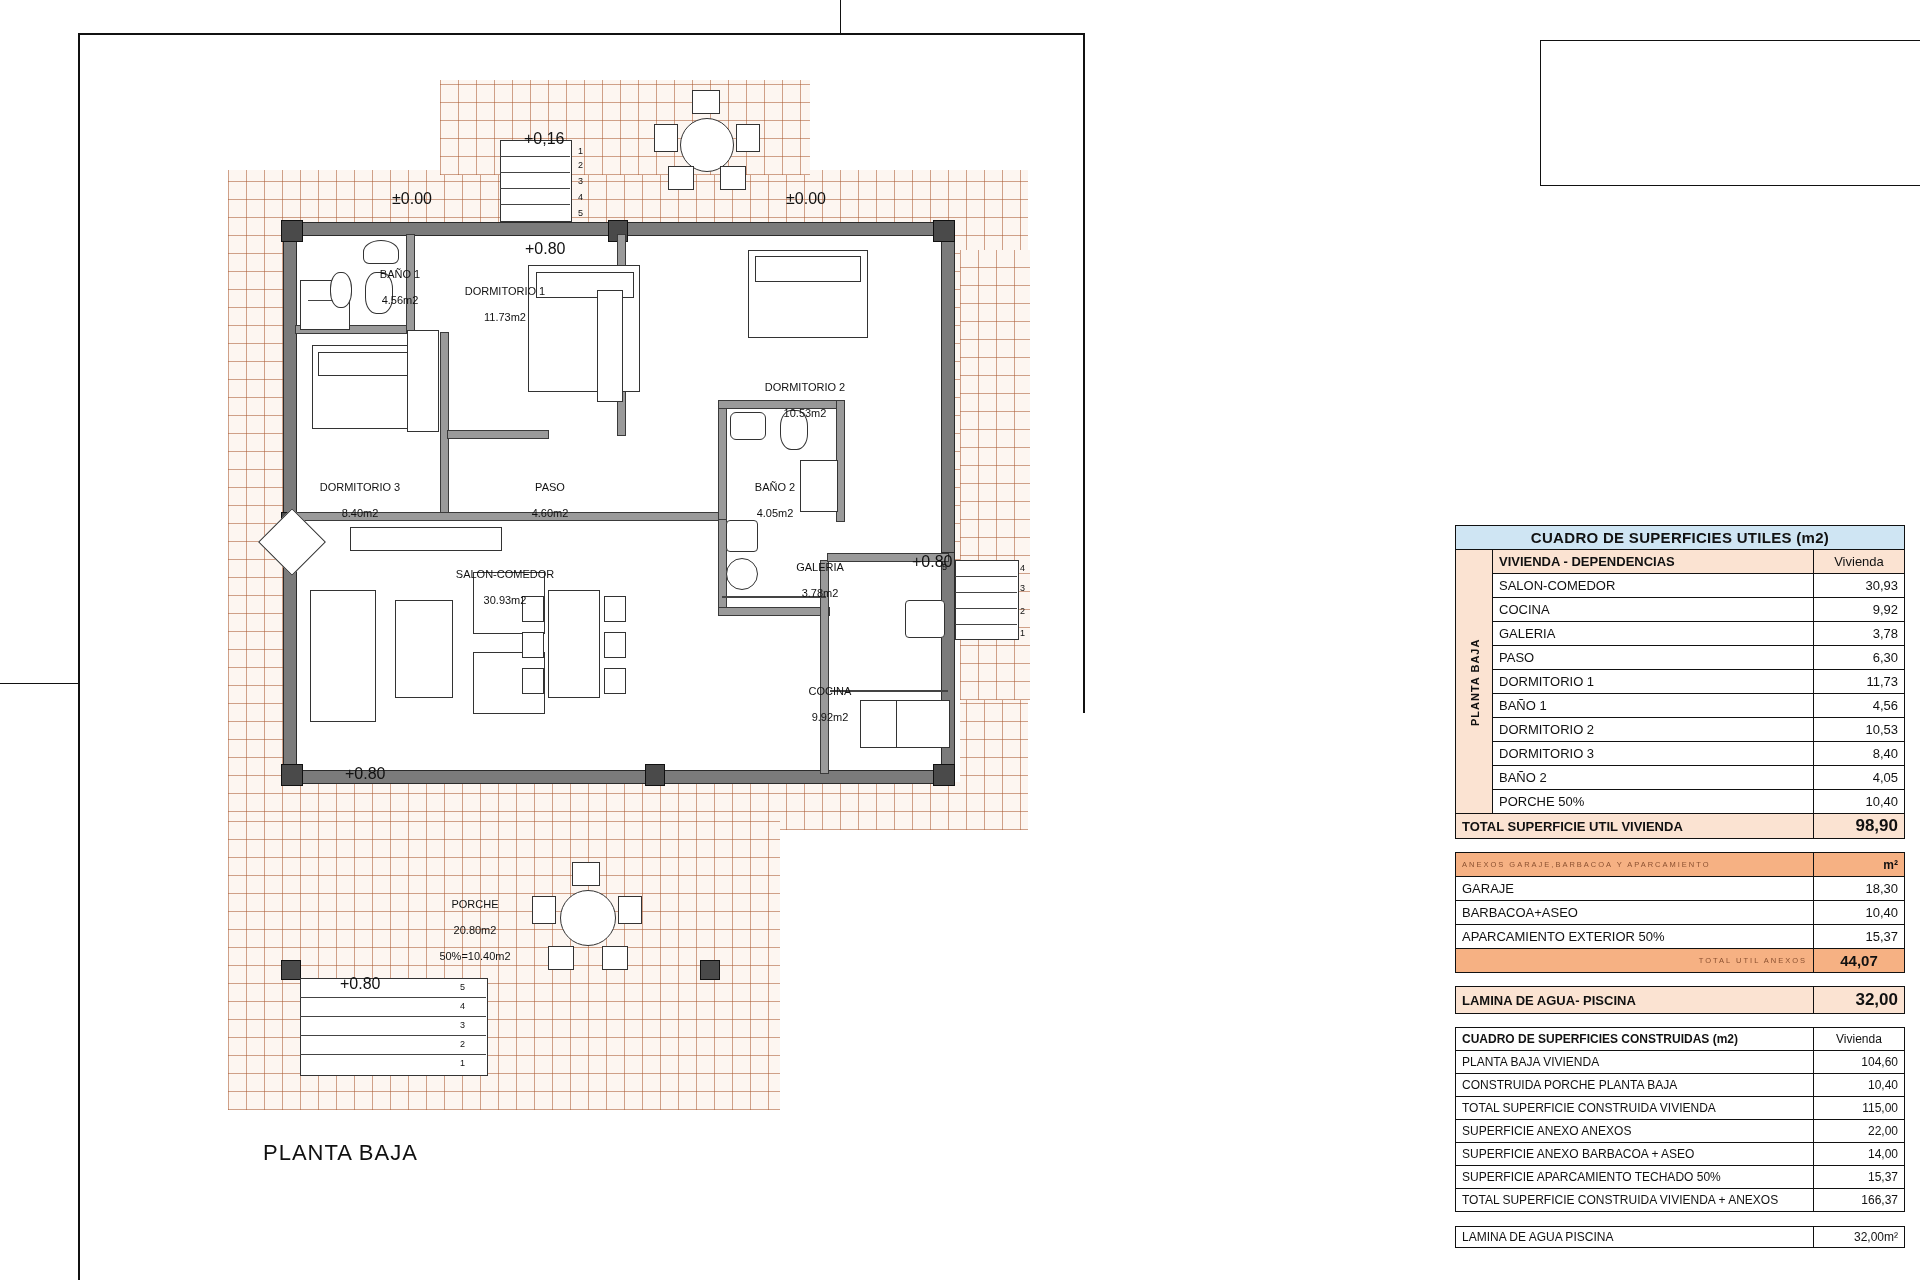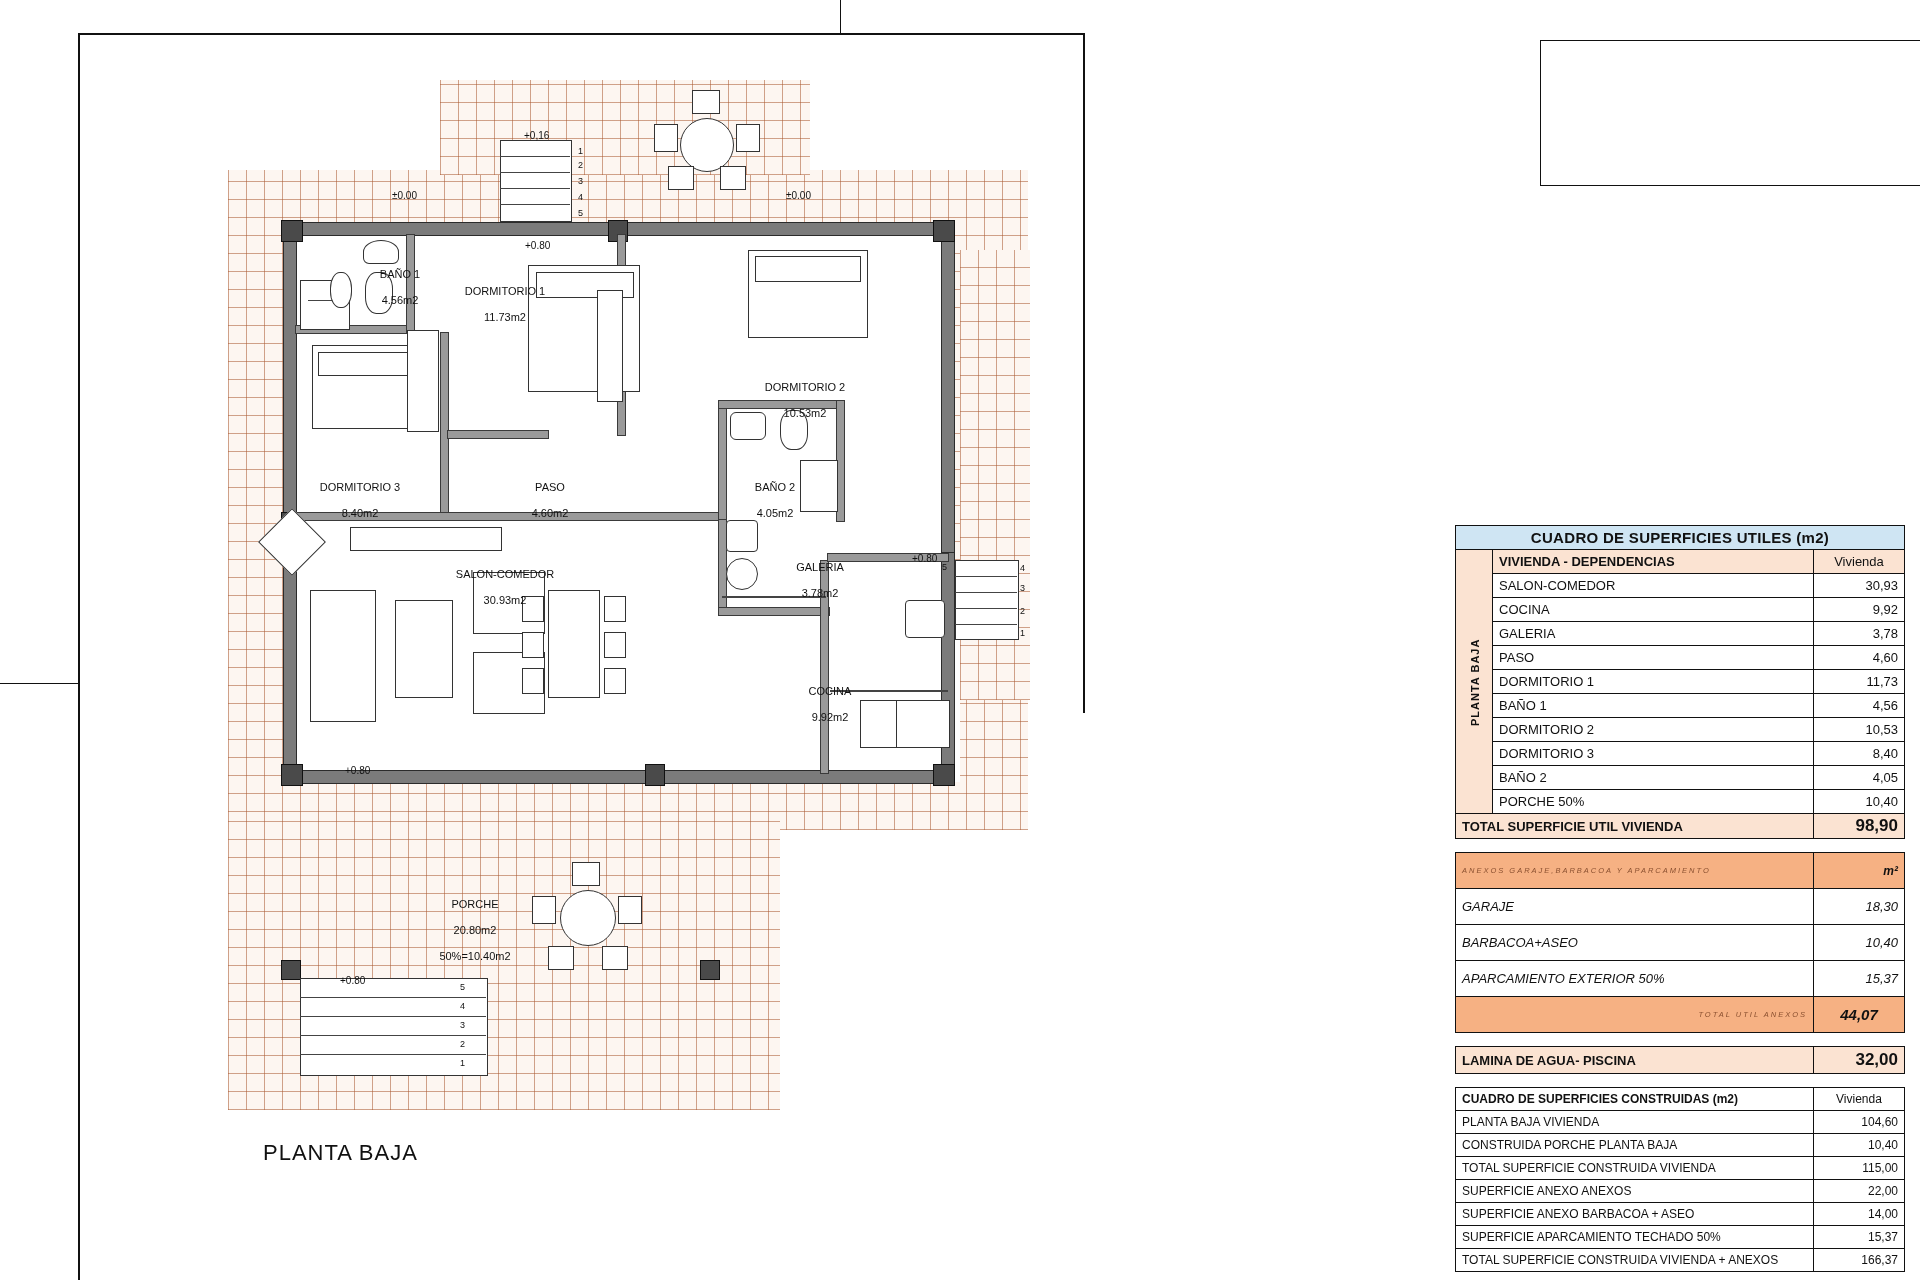--- a/index.html
+++ b/index.html
@@ -37,42 +37,42 @@
   .wall-thin { position: absolute; background: #9a9a9a; border: 1px solid #3a3a3a; }
   .pillar { position: absolute; background: #4a4a4a; border: 1px solid #111; }
   .furn { position: absolute; border: 1.2px solid #333; background: #fff; }
   .furn-r { border-radius: 4px; }
   .thinline { position: absolute; background: #444; }
   .lbl {
     position: absolute;
     font-size: 11px; color: #111; text-align: center; line-height: 13px;
     white-space: pre-line;
   }
-  .lvl { position: absolute; font-size: 10px; color: #111; }
+  .lvl { position: absolute; font-size: 16px; color: #111; }
   .plantitle { position: absolute; font-size: 22px; letter-spacing: 1px; color: #111; }
   .stairnum { position: absolute; font-size: 9px; color: #111; }
 
   
   #tables { position: absolute; left: 1455px; top: 525px; width: 450px; }
   table { border-collapse: collapse; width: 100%; font-size: 13px; color: #111; }
   .t-main { border: 1.6px solid #111; }
   .t-main td, .t-main th { border: 1px solid #111; padding: 2px 6px; height: 19px; }
   .hdr-blue { background: #cfe5f3; font-weight: bold; font-size: 15px; text-align: center; letter-spacing: .3px;}
   .hdr-row td { background: #fbe3d2; font-weight: bold; }
   .rot {
     writing-mode: vertical-rl; transform: rotate(180deg);
     font-size: 11px; letter-spacing: 1px; text-align: center; padding: 0;
     width: 18px;
   }
   .num { text-align: right; width: 78px; }
   .tot td { font-weight: bold; background: #fbe3d2; margin-top: 8px; }
   .tot .num { font-size: 17px; text-align: right; }
 
   .t-annex { border: 1.6px solid #111; margin-top: 13px; }
-  .t-annex td { border: 1px solid #111; padding: 8px 6px; height: 19px; font-style: italic; }
+  .t-annex td { border: 1px solid #111; padding: 2px 6px; height: 19px; }
   .annex-head td { background: #f6b183; font-size: 7.5px; letter-spacing: 2px; color: #8a5030; }
   .annex-head td.m2 { font-size: 12px; font-weight: bold; color: #111; letter-spacing: 0; text-align: right; }
   .annex-tot td { background: #f6b183; font-size: 7.5px; letter-spacing: 2px; color: #8a5030; margin-top: 28px; }
   .annex-tot td.v { font-size: 15px; font-weight: bold; color: #111; letter-spacing: 0; text-align: center; }
 
   .t-pool { border: 1.6px solid #111; margin-top: 13px; }
   .t-pool td { border: 1px solid #111; padding: 3px 6px; background: #fbe3d2; font-weight: bold; }
   .t-pool td.v { font-size: 17px; text-align: right; width: 78px; }
 
   .t-built { border: 1.6px solid #111; margin-top: 13px; font-size: 12px; }
@@ -302,21 +302,21 @@
       <tr>
         <td colspan="2">COCINA</td>
         <td class="num">9,92</td>
       </tr>
       <tr>
         <td colspan="2">GALERIA</td>
         <td class="num">3,78</td>
       </tr>
       <tr>
         <td colspan="2">PASO</td>
-        <td class="num">4,60</td>
+        <td class="num">6,30</td>
       </tr>
       <tr>
         <td colspan="2">DORMITORIO 1</td>
         <td class="num">11,73</td>
       </tr>
       <tr>
         <td colspan="2">BAÑO 1</td>
         <td class="num">4,56</td>
       </tr>
       <tr>

